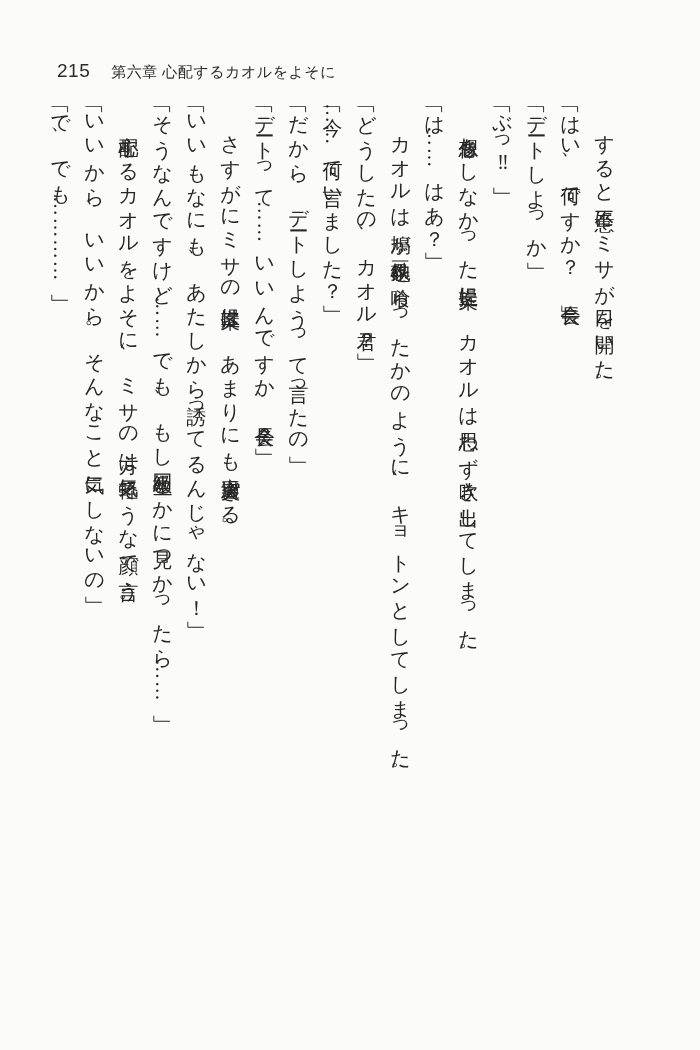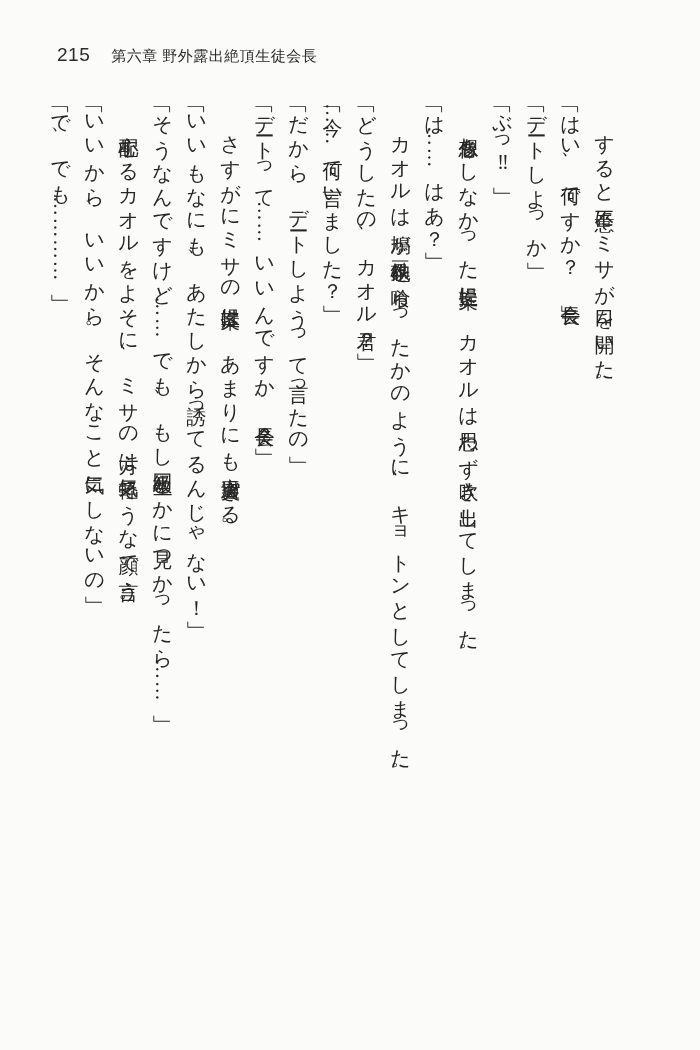--- a/index.html
+++ b/index.html
@@ -12,21 +12,21 @@
     background: #fbfbfa;
     position: relative;
     overflow: hidden;
     color: #262626;
     font-family: "Liberation Serif", "DejaVu Serif", serif;
   }
 
   
   .running-head {
     position: absolute;
-    top: 44px;
+    top: 60px;
     left: 57px;
     display: flex;
     align-items: baseline;
     font-family: "Liberation Sans", "DejaVu Sans", sans-serif;
     color: #2b2b2b;
   }
   .page-number {
     font-size: 19px;
     letter-spacing: 0.5px;
   }
@@ -54,21 +54,21 @@
     margin: 0;
     padding: 0;
     text-align: start;
   }
 </style>
 </head>
 <body>
 
 <header class="running-head">
   <span class="page-number">215</span>
-  <span class="chapter-title">第六章 野外露出絶頂生徒会長</span>
+  <span class="chapter-title">第六章 心配するカオルをよそに</span>
 </header>
 
 <main class="novel-text">
   <p>　すると不意にミサが口を開いた。</p>
   <p>「はい、何ですか？　会長」</p>
   <p>「デートしよっか」</p>
   <p>「ぶっ‼」</p>
   <p>　想像もしなかった提案に、カオルは思わず吹き出してしまった。</p>
   <p>「は……はあ？」</p>
   <p>　カオルは鳩が豆鉄砲を喰らったかのように、キョトンとしてしまった。</p>

